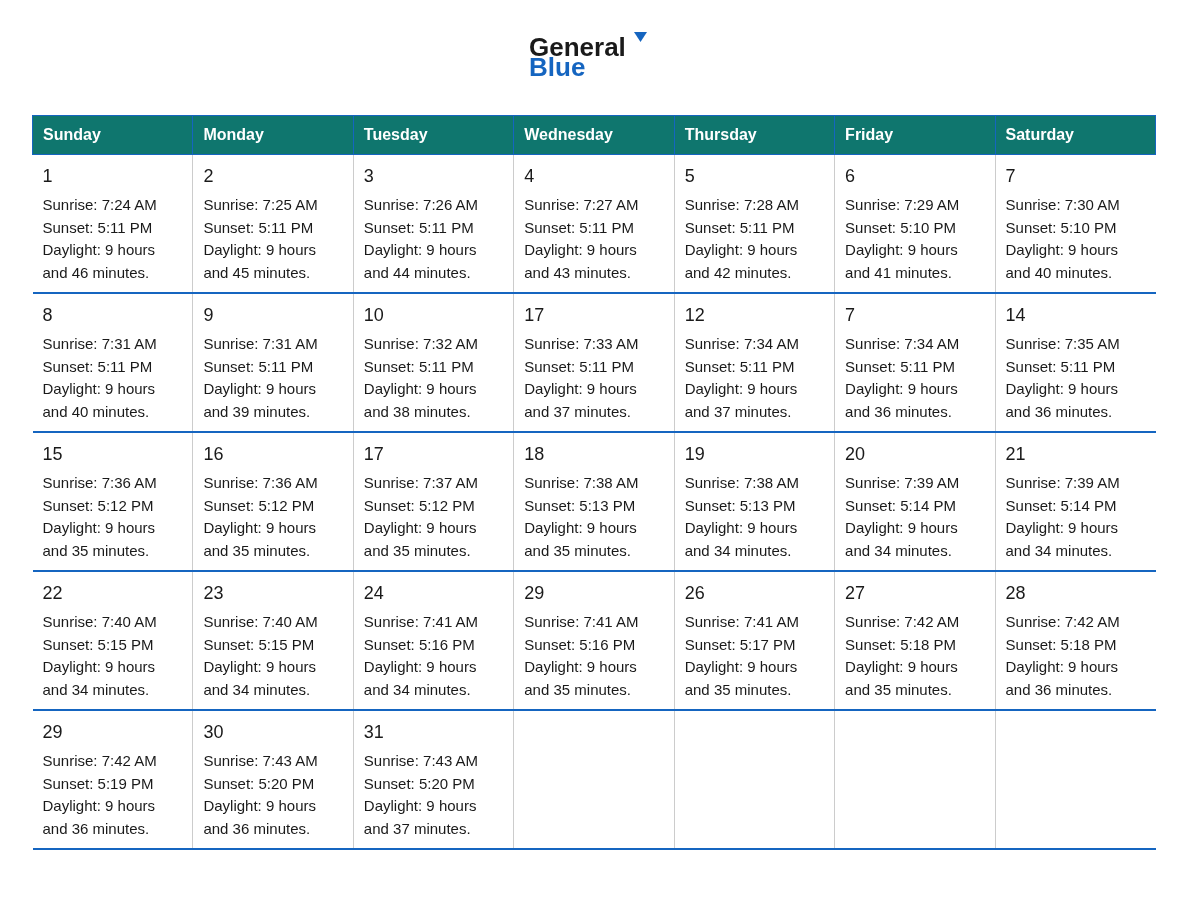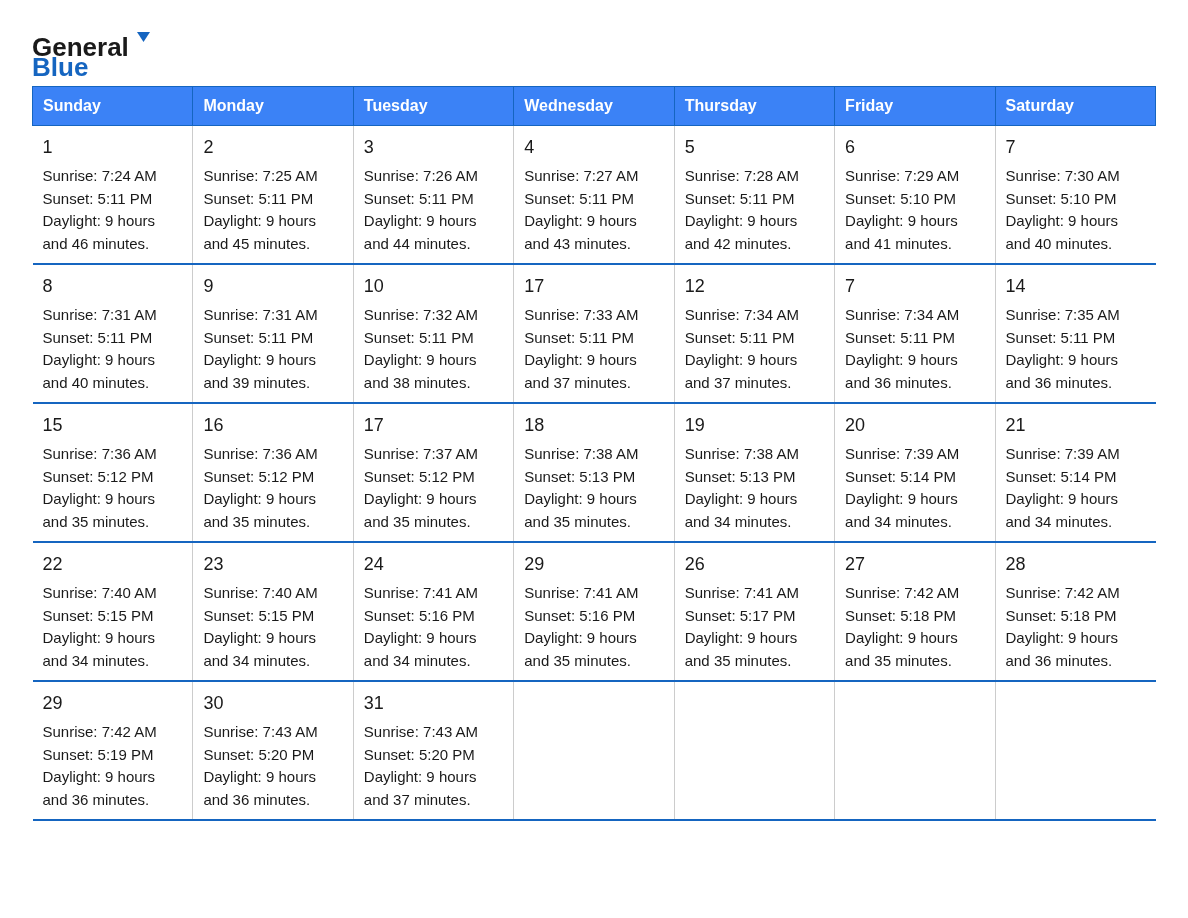--- a/index.html
+++ b/index.html
@@ -5,23 +5,23 @@
     * { box-sizing: border-box; margin: 0; padding: 0; }
     body {
       font-family: Arial, sans-serif;
       background: #fff;
       padding: 24px 32px;
       width: 1188px;
       min-height: 918px;
     }
     .header-area {
       display: flex;
-      justify-content: flex-start;
+      justify-content: center;
       align-items: flex-start;
-      margin-bottom: 7px;
+      margin-bottom: 36px;
     }
     .logo-area {
       display: flex;
       flex-direction: column;
     }
     .title-area {
       text-align: right;
     }
     .main-title {
       font-size: 52px;
@@ -33,21 +33,21 @@
       font-size: 22px;
       color: #444;
       margin-top: 4px;
     }
     .calendar-table {
       width: 100%;
       border-collapse: collapse;
       table-layout: fixed;
     }
     .calendar-table thead tr {
-      background-color: #3b82f6;
+      background-color: #0f766e;
     }
     .calendar-table thead th {
       color: #fff;
       font-size: 16px;
       font-weight: bold;
       padding: 10px 10px;
       text-align: left;
       border: 1px solid #1565c0;
     }
     .calendar-table tbody tr {

